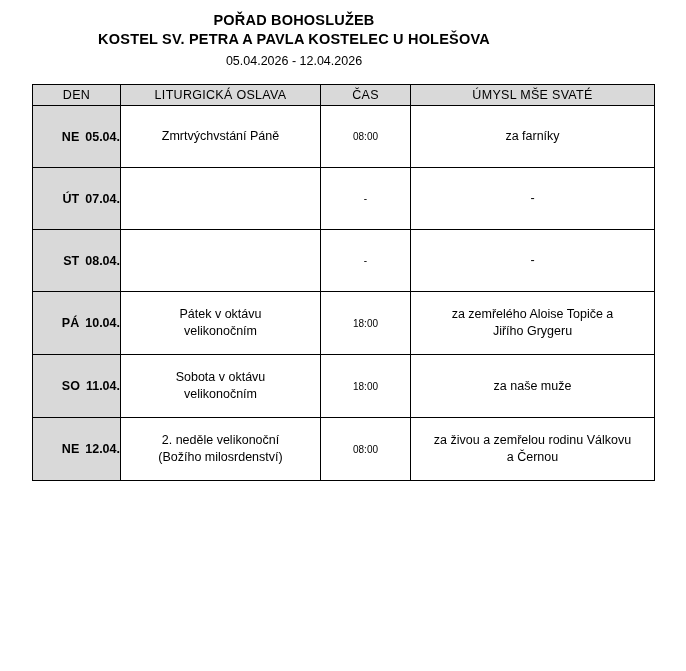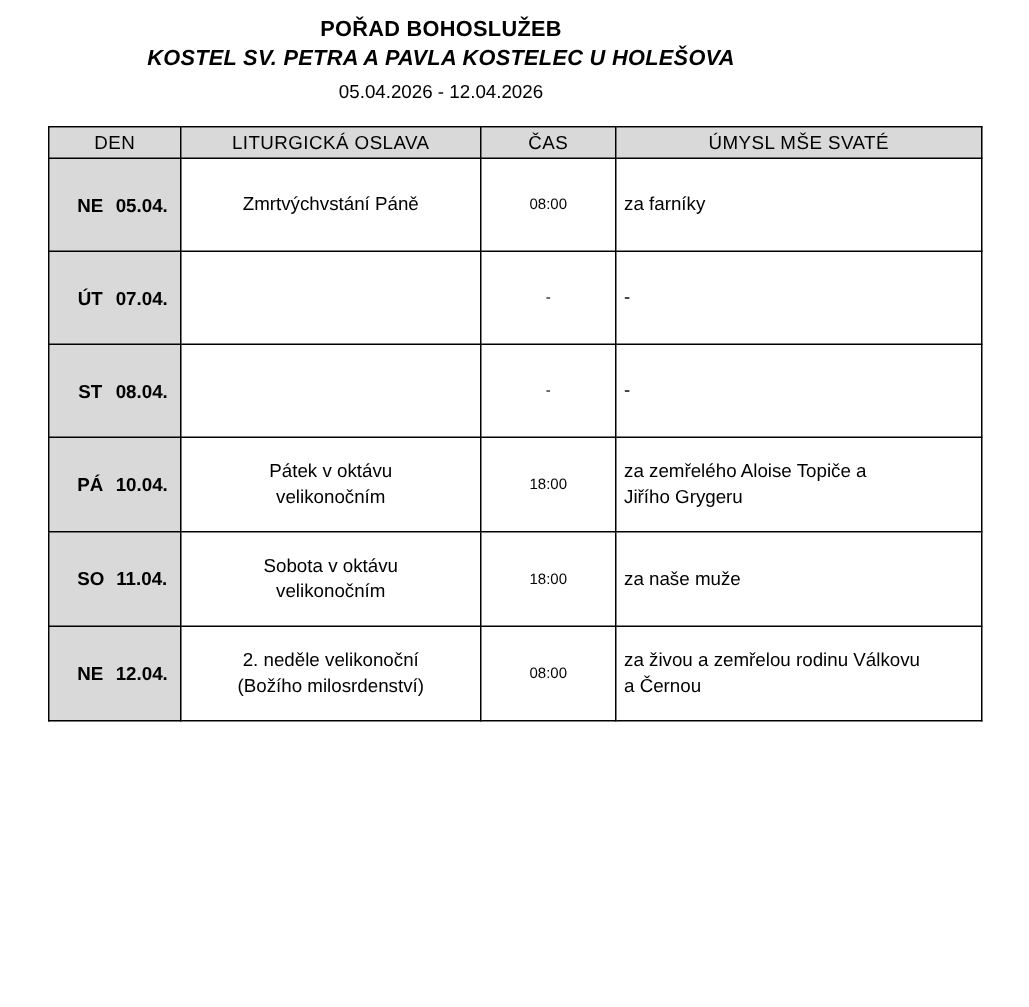--- a/index.html
+++ b/index.html
@@ -28,21 +28,20 @@
     font-size: 14.5px;
     font-weight: bold;
     letter-spacing: 0.2px;
     line-height: 19px;
   }
   .title-line2 {
     font-size: 14.5px;
     font-weight: bold;
     letter-spacing: 0.2px;
     line-height: 19px;
-    font-style: italic;
   }
   .date-range {
     font-size: 12.5px;
     font-weight: normal;
     line-height: 20px;
     padding-top: 2px;
   }
   .table-wrap {
     padding: 13px 32px 0 32px;
   }
@@ -67,21 +66,21 @@
   col.c-day    { width: 88px; }
   col.c-feast  { width: 200px; }
   col.c-time   { width: 90px; }
   col.c-intent { width: 244px; }
 
   tbody tr { height: 62px; }
   tbody td.day {
     background: #d9d9d9;
     font-size: 12.5px;
     font-weight: bold;
-    text-align: center;
+    text-align: right;
     padding-left: 8px;
     vertical-align: middle;
     white-space: nowrap;
   }
   tbody td.day .dow {
     display: inline-block;
     min-width: 22px;
   }
   tbody td.day .dat {
     display: inline-block;
@@ -94,20 +93,21 @@
     line-height: 17px;
     padding: 14px 6px;
   }
   tbody td.time {
     font-size: 10px;
     text-align: center;
     vertical-align: middle;
   }
   tbody td.intent {
     font-size: 12.5px;
+    text-align: center;
     vertical-align: middle;
     line-height: 17px;
     padding: 0 5px;
   }
 </style>
 </head>
 <body>
 
 <div class="page">
 

